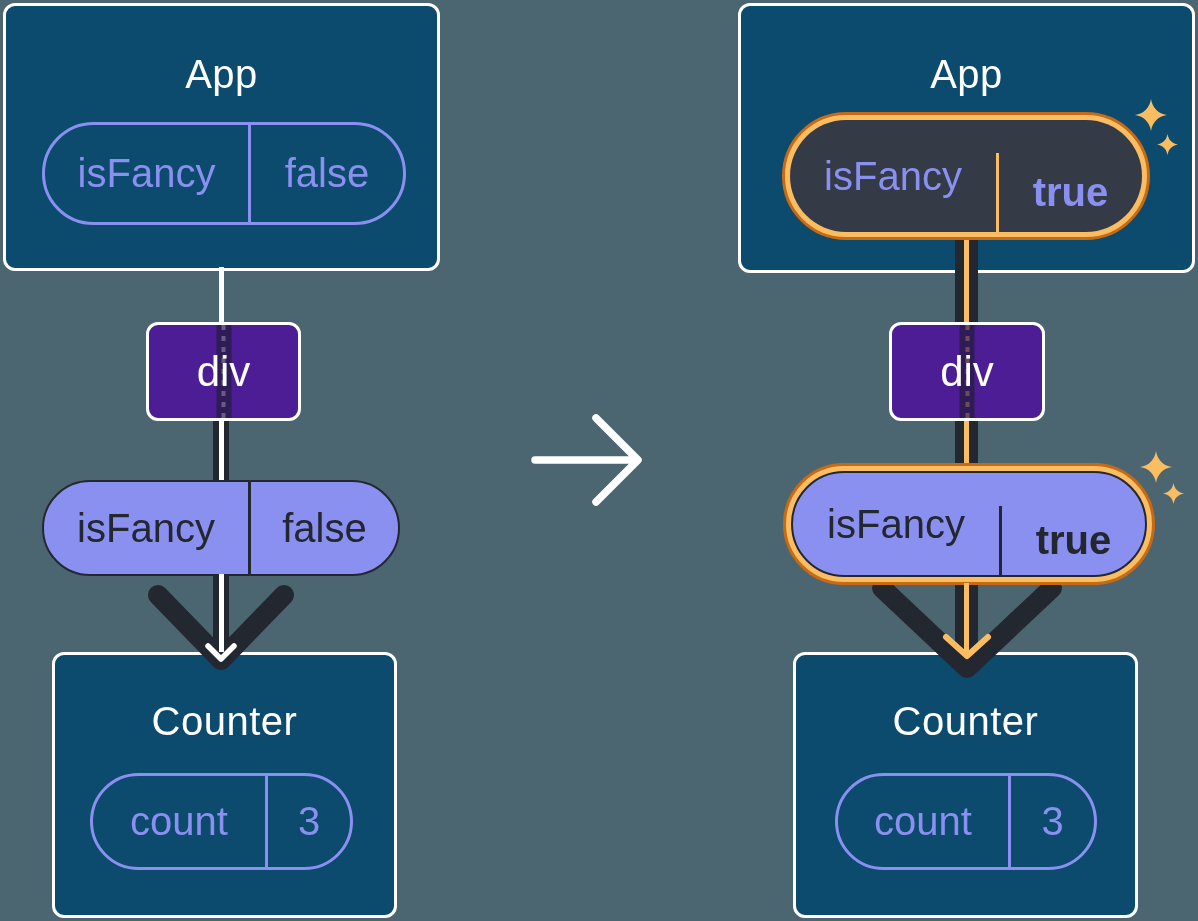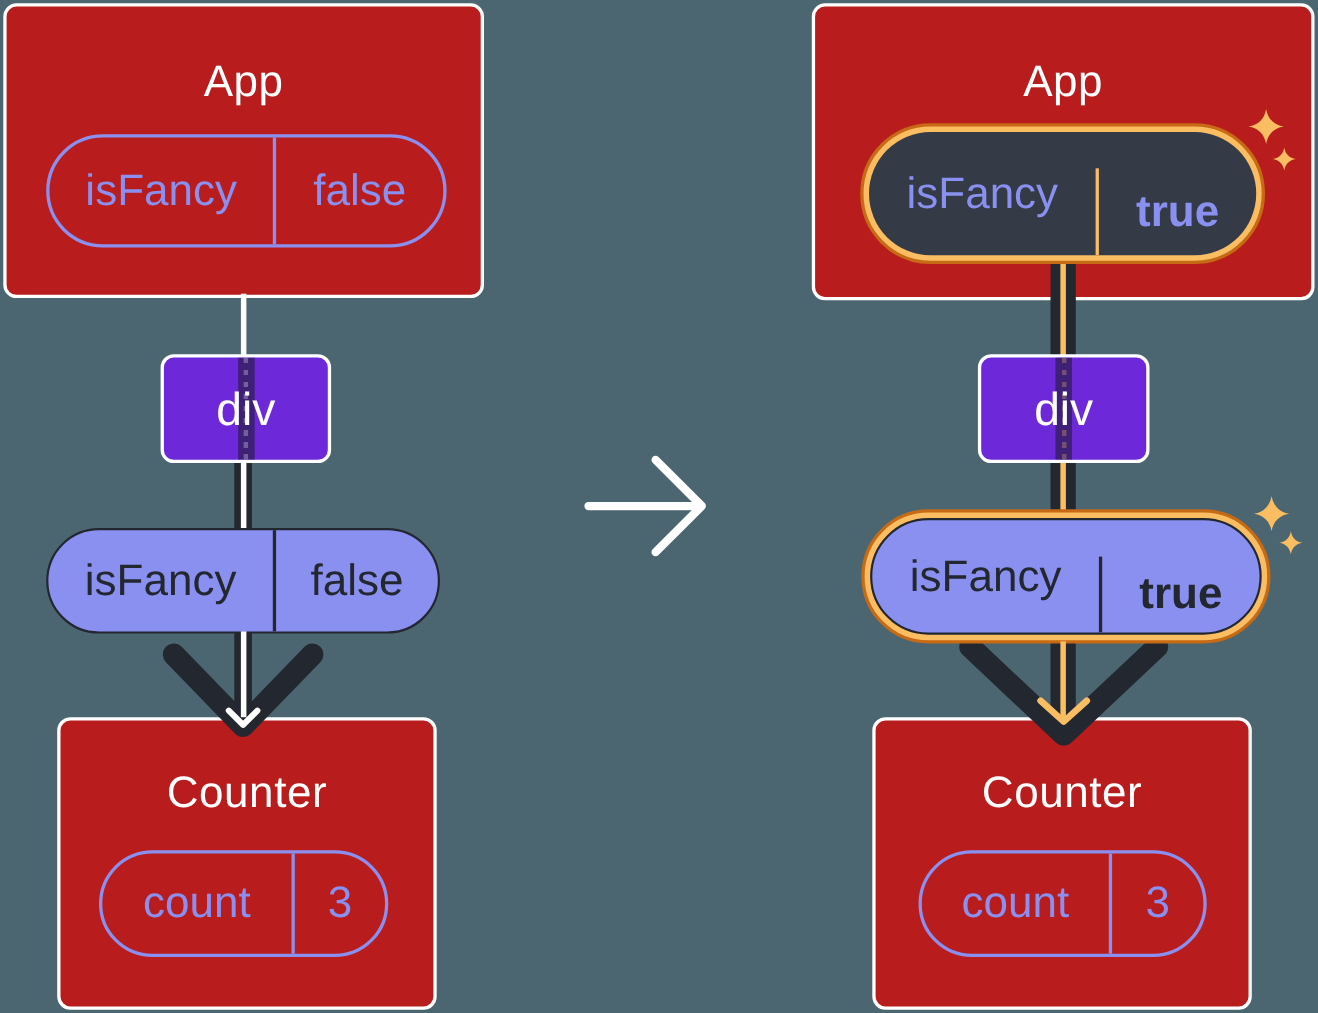--- a/index.html
+++ b/index.html
@@ -5,32 +5,32 @@
   html,body{margin:0;padding:0;background:#4C6671;}
   .stage{
     position:relative;width:1198px;height:921px;overflow:hidden;
     background:#4C6671;
     font-family:"Liberation Sans","DejaVu Sans",sans-serif;
   }
 
   
   .card{
     position:absolute;box-sizing:border-box;
-    background:#b91c1c;border:3.5px solid #FFFFFF;border-radius:12px;
+    background:#0c4a6e;border:3.5px solid #FFFFFF;border-radius:12px;
     z-index:1;
   }
   .card-title{
     position:absolute;left:0;right:0;text-align:center;
     color:#FFFFFF;font-size:40px;font-weight:500;letter-spacing:.5px;
   }
 
   
   .node{
     position:absolute;box-sizing:border-box;
-    background:#6d28d9;border:3px solid #FFFFFF;border-radius:12px;
+    background:#4c1d95;border:3px solid #FFFFFF;border-radius:12px;
     display:flex;align-items:center;justify-content:center;
     color:#FFFFFF;font-size:42px;font-weight:500;z-index:3;overflow:hidden;
   }
   .node-stripe{
     position:absolute;top:0;bottom:0;left:50%;transform:translateX(-50%);
     width:15px;background:rgba(24,28,36,0.55);
   }
   .node-stripe.white::after,.node-stripe.orange::after{
     content:"";position:absolute;top:0;bottom:0;left:50%;transform:translateX(-50%);width:4px;
     background:repeating-linear-gradient(to bottom,rgba(255,255,255,0.28) 0 5px,transparent 5px 11px);

